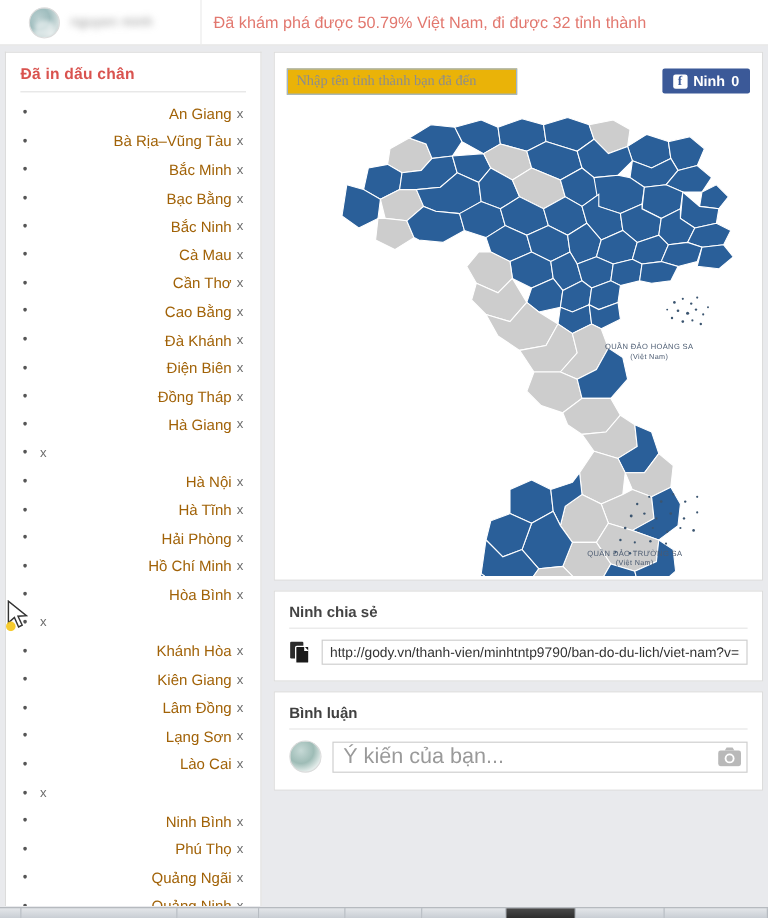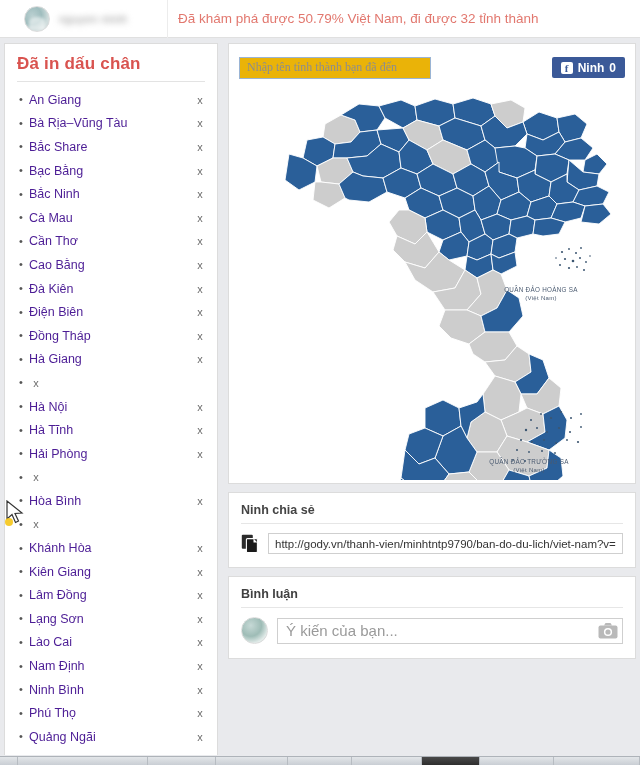--- a/index.html
+++ b/index.html
@@ -85,21 +85,21 @@
     top: 43px; left: 4px;
     width: 214px;
     height: 712px;
     background: #ffffff;
     border: 1px solid #dcdcdc;
     border-bottom: none;
     overflow: hidden;
   }
   .sidebar-title {
     margin: 10px 12px 0 12px;
-    font-size: 17px;
+    font-size: 13px;
     font-weight: bold;
     color: #d9534f;
     letter-spacing: 0.2px;
   }
   .sidebar-divider {
     margin: 7px 12px 0 12px;
     height: 1px;
     background: #e3e3e3;
   }
   .prov-list {
@@ -117,26 +117,27 @@
   .prov-bullet {
     width: 10px;
     flex: 0 0 auto;
     color: #555;
     font-size: 11px;
     line-height: 1;
     text-align: left;
   }
   .prov-name {
     flex: 1 1 auto;
-    color: #4c1d95;
+    color: #a16207;
     font-size: 12.5px;
     white-space: nowrap;
     overflow: hidden;
     text-overflow: ellipsis;
     cursor: pointer;
+    text-align: right;
   }
   .prov-remove {
     flex: 0 0 auto;
     width: 14px;
     text-align: center;
     color: #6e6e6e;
     font-size: 11px;
     cursor: pointer;
   }
 
@@ -289,21 +290,21 @@
     background: #fff;
     display: flex;
     align-items: center;
   }
   .comment-input {
     flex: 1 1 auto;
     height: 24px;
     border: none;
     outline: none;
     padding: 0 30px 0 8px;
-    font-size: 15px;
+    font-size: 18px;
     font-family: "Liberation Sans", sans-serif;
     color: #555;
     background: transparent;
   }
   .comment-input::placeholder { color: #9a9a9a; }
   .camera-icon {
     position: absolute;
     right: 4px; top: 3px;
     width: 20px; height: 17px;
     cursor: pointer;
@@ -348,21 +349,21 @@
           <span class="prov-name">An Giang</span>
           <span class="prov-remove">x</span>
         </li>
         <li class="prov-item">
           <span class="prov-bullet">•</span>
           <span class="prov-name">Bà Rịa–Vũng Tàu</span>
           <span class="prov-remove">x</span>
         </li>
         <li class="prov-item">
           <span class="prov-bullet">•</span>
-          <span class="prov-name">Bắc Share</span>
+          <span class="prov-name">Bắc Minh</span>
           <span class="prov-remove">x</span>
         </li>
         <li class="prov-item">
           <span class="prov-bullet">•</span>
           <span class="prov-name">Bạc Bằng</span>
           <span class="prov-remove">x</span>
         </li>
         <li class="prov-item">
           <span class="prov-bullet">•</span>
           <span class="prov-name">Bắc Ninh</span>
@@ -378,21 +379,21 @@
           <span class="prov-name">Cần Thơ</span>
           <span class="prov-remove">x</span>
         </li>
         <li class="prov-item">
           <span class="prov-bullet">•</span>
           <span class="prov-name">Cao Bằng</span>
           <span class="prov-remove">x</span>
         </li>
         <li class="prov-item">
           <span class="prov-bullet">•</span>
-          <span class="prov-name">Đà Kiên</span>
+          <span class="prov-name">Đà Khánh</span>
           <span class="prov-remove">x</span>
         </li>
         <li class="prov-item">
           <span class="prov-bullet">•</span>
           <span class="prov-name">Điện Biên</span>
           <span class="prov-remove">x</span>
         </li>
         <li class="prov-item">
           <span class="prov-bullet">•</span>
           <span class="prov-name">Đồng Tháp</span>
@@ -417,20 +418,21 @@
           <span class="prov-name">Hà Tĩnh</span>
           <span class="prov-remove">x</span>
         </li>
         <li class="prov-item">
           <span class="prov-bullet">•</span>
           <span class="prov-name">Hải Phòng</span>
           <span class="prov-remove">x</span>
         </li>
         <li class="prov-item">
           <span class="prov-bullet">•</span>
+          <span class="prov-name">Hồ Chí Minh</span>
           <span class="prov-remove">x</span>
         </li>
         <li class="prov-item">
           <span class="prov-bullet">•</span>
           <span class="prov-name">Hòa Bình</span>
           <span class="prov-remove">x</span>
         </li>
         <li class="prov-item">
           <span class="prov-bullet">•</span>
           <span class="prov-remove">x</span>
@@ -455,21 +457,20 @@
           <span class="prov-name">Lạng Sơn</span>
           <span class="prov-remove">x</span>
         </li>
         <li class="prov-item">
           <span class="prov-bullet">•</span>
           <span class="prov-name">Lào Cai</span>
           <span class="prov-remove">x</span>
         </li>
         <li class="prov-item">
           <span class="prov-bullet">•</span>
-          <span class="prov-name">Nam Định</span>
           <span class="prov-remove">x</span>
         </li>
         <li class="prov-item">
           <span class="prov-bullet">•</span>
           <span class="prov-name">Ninh Bình</span>
           <span class="prov-remove">x</span>
         </li>
         <li class="prov-item">
           <span class="prov-bullet">•</span>
           <span class="prov-name">Phú Thọ</span>

